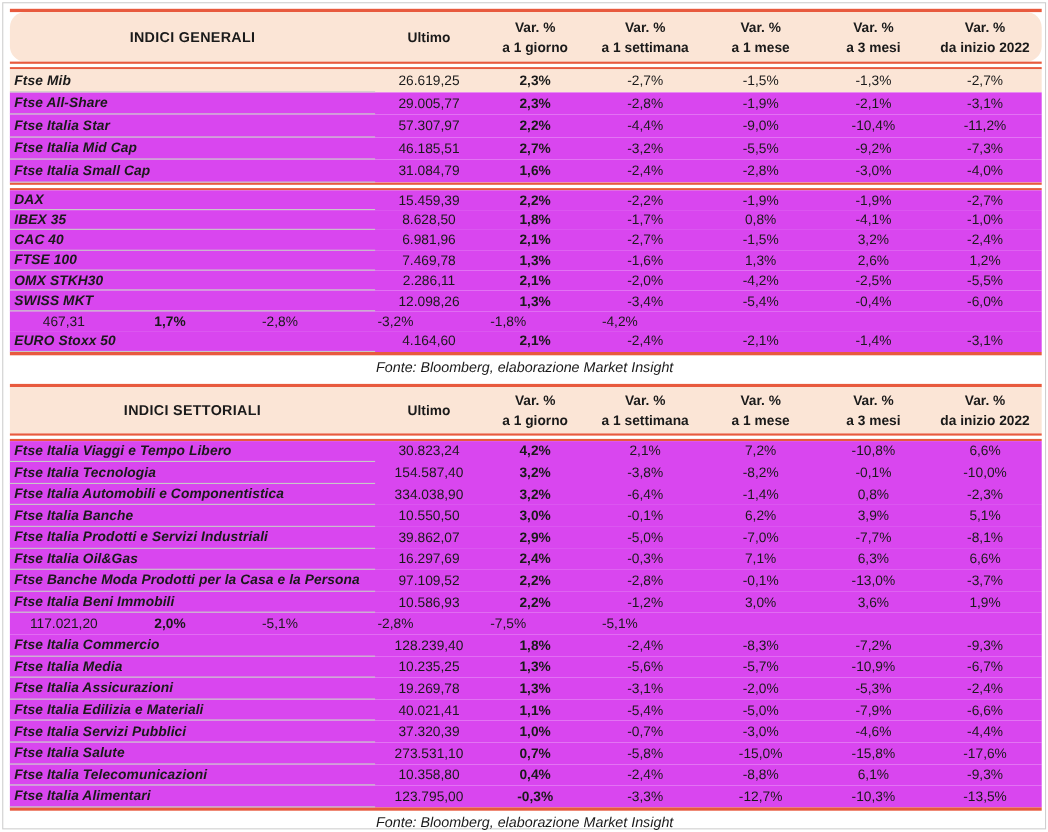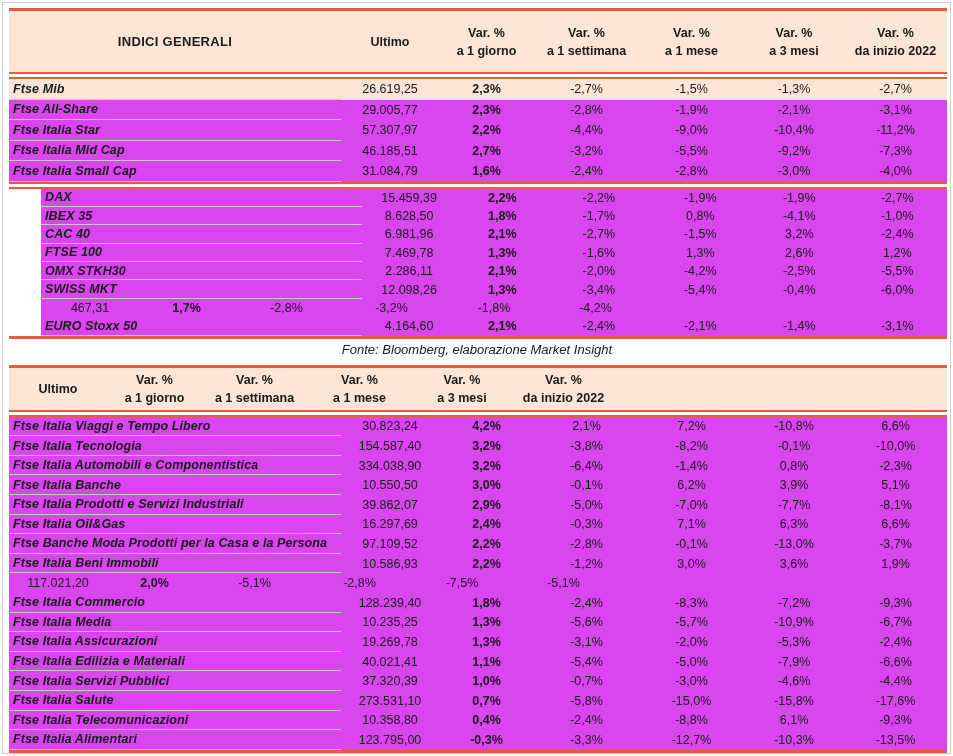--- a/index.html
+++ b/index.html
@@ -16,40 +16,40 @@
   .frame{position:absolute;left:2px;top:2px;right:2px;bottom:2px;
     border:1px solid var(--frame);pointer-events:none;}
   .content{position:absolute;left:9px;top:8px;width:938px;}
 
   
   .redline{height:3px;background:var(--red);}
   .dblline{height:7px;border-top:2px solid var(--red);border-bottom:2px solid var(--red);background:#fff;}
 
   
   .hrow{display:flex;background:var(--peach);align-items:center;}
-  .t0 .hrow{height:61px;}
+  .t0 .hrow{height:45px;border-radius:14px;}
   .t1 .hrow{height:42px;}
   .hcell{display:flex;flex-direction:column;align-items:center;justify-content:center;
     font-weight:bold;font-size:12.5px;line-height:18px;text-align:center;}
   .hcell.titlecell{font-size:13px;letter-spacing:.3px;}
 
   
   .c-name{width:332px;}
   .c-ult{width:98px;}
   .c-v1{width:95px;}
   .c-v2{width:105px;}
   .c-v3{width:105px;}
   .c-v4{width:100px;}
   .c-v5{width:103px;}
 
   
   .grp{display:block;}
   .row{display:flex;align-items:stretch;background:#d946ef;}
   .t0 .g0 .row{height:20.5px;}
-  .t0 .g1 .row{height:18.4px;margin-left:32px;}
+  .t0 .g1 .row{height:18.4px;}
   .t1 .g0 .row{height:19.6px;}
   .row.hl{background:var(--peach);}
   .cell{display:flex;align-items:center;justify-content:center;
     font-size:12.5px;white-space:nowrap;}
   .cell.name{justify-content:flex-start;padding-left:4px;font-weight:bold;font-style:italic;
     border-bottom:1px solid var(--divider);font-size:12.5px;letter-spacing:.1px;}
   .cell.b{font-weight:bold;}
 
   .fonte{width:938px;text-align:center;font-style:italic;font-size:13px;
     height:18px;line-height:18px;margin-top:2px;padding-right:2px;}
@@ -208,20 +208,21 @@
             <div class="cell c-v4">-1,4%</div>
             <div class="cell c-v5">-3,1%</div>
           </div>
         </div>
         <div class="redline"></div>
       </section>
     <div class="fonte">Fonte: Bloomberg, elaborazione Market Insight</div>
     <section class="tbl t1">
         <div class="redline"></div>
         <div class="hrow">
+          <div class="hcell c-name titlecell">INDICI SETTORIALI</div>
           <div class="hcell c-ult">Ultimo</div>
           <div class="hcell c-v1">
             <span>Var. %</span>
             <span>a 1 giorno</span>
           </div>
           <div class="hcell c-v2">
             <span>Var. %</span>
             <span>a 1 settimana</span>
           </div>
           <div class="hcell c-v3">

